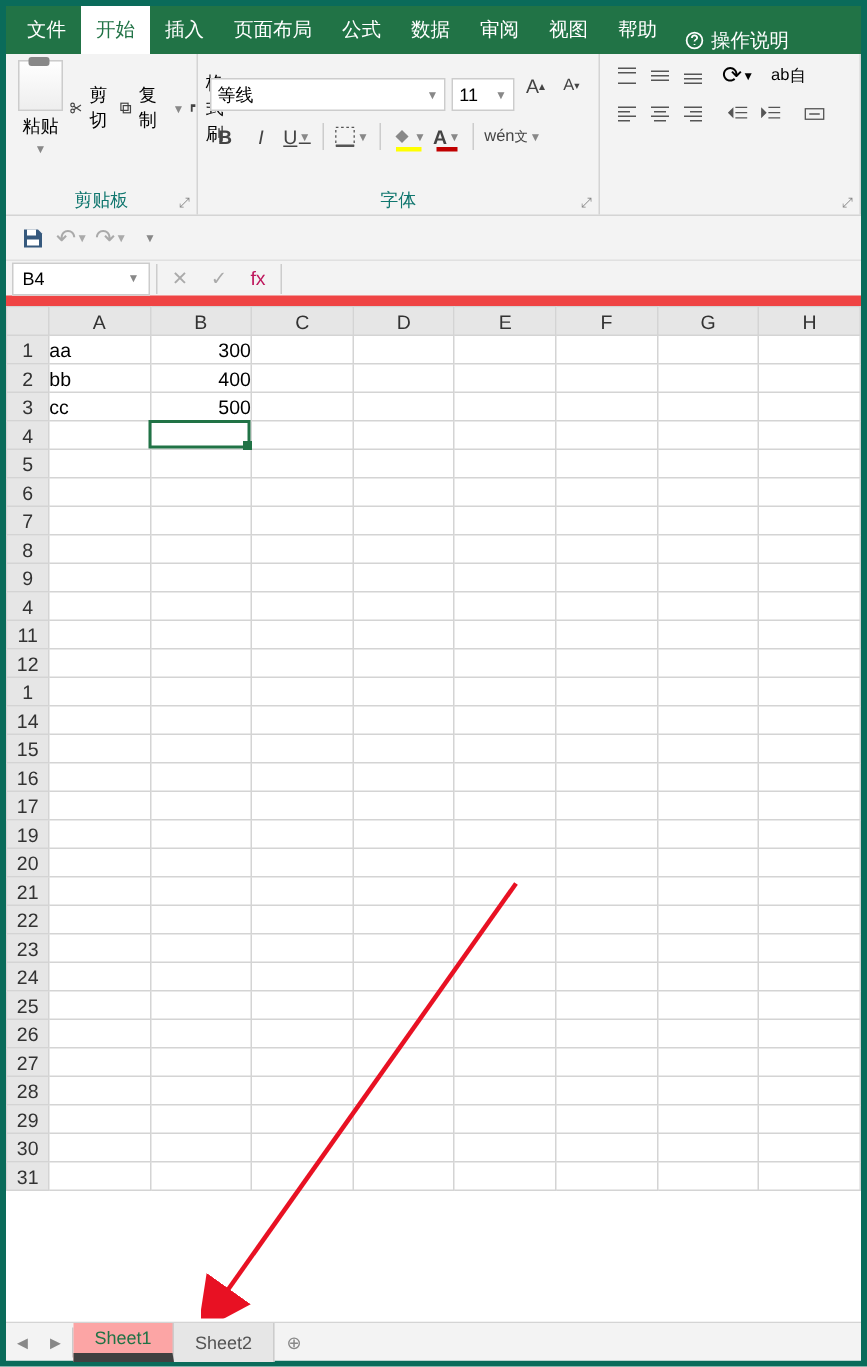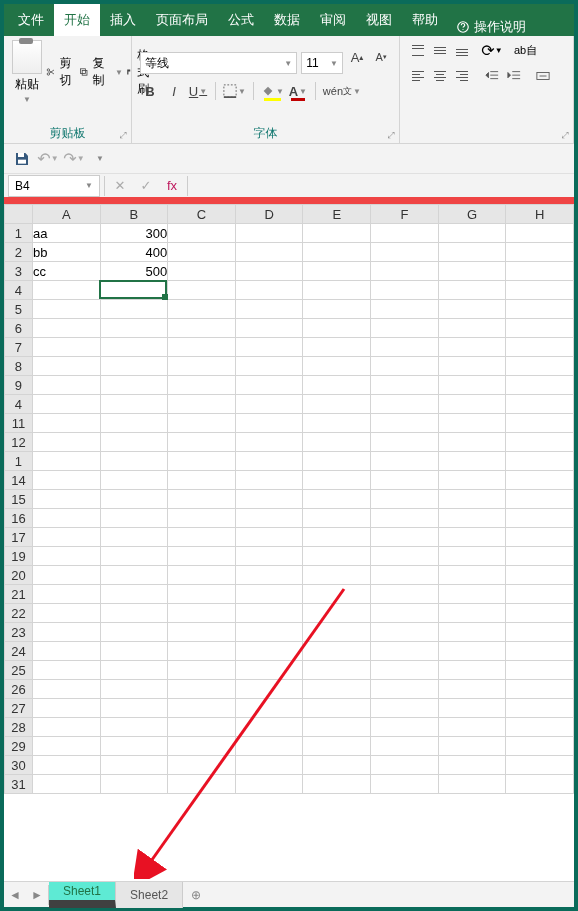--- a/index.html
+++ b/index.html
@@ -43,21 +43,21 @@
 .corner{width:28px;background:#e6e6e6;}
 .colh{width:68px;background:#e6e6e6;text-align:center;color:#333;}
 .rowh{width:28px;background:#e6e6e6;text-align:center;color:#333;}
 .cell{width:68px;padding:0 3px;color:#000;}
 .cell.r{text-align:right;}
 .selcell{position:absolute;border:2px solid #217346;pointer-events:none;}
 .selhandle{position:absolute;width:6px;height:6px;background:#217346;bottom:-3px;right:-3px;}
 .sheettabs{height:26px;background:#f3f3f3;border-top:1px solid #d4d4d4;display:flex;align-items:center;font-size:12px;}
 .navbtn{width:22px;height:26px;display:flex;align-items:center;justify-content:center;color:#888;cursor:pointer;}
 .stab{height:26px;padding:0 14px;display:flex;align-items:center;border-right:1px solid #ccc;cursor:pointer;background:#e6e6e6;color:#555;}
-.stab.active{background:#5eead4;color:#217346;border-bottom:8px solid #404040;}
+.stab.active{background:#fca5a5;color:#217346;border-bottom:6px solid #404040;}
 .addsheet{width:26px;height:26px;display:flex;align-items:center;justify-content:center;color:#888;cursor:pointer;}
 .status{height:22px;background:#f3f3f3;border-top:1px solid #d4d4d4;display:flex;align-items:center;font-size:11px;color:#555;padding:0 8px;gap:12px;}
 .arrow-annot{position:absolute;pointer-events:none;}
 </style>
 </head>
 <body>
 
 <div class="app">
 <div class="tabs">
   <div class="tab">文件</div>

